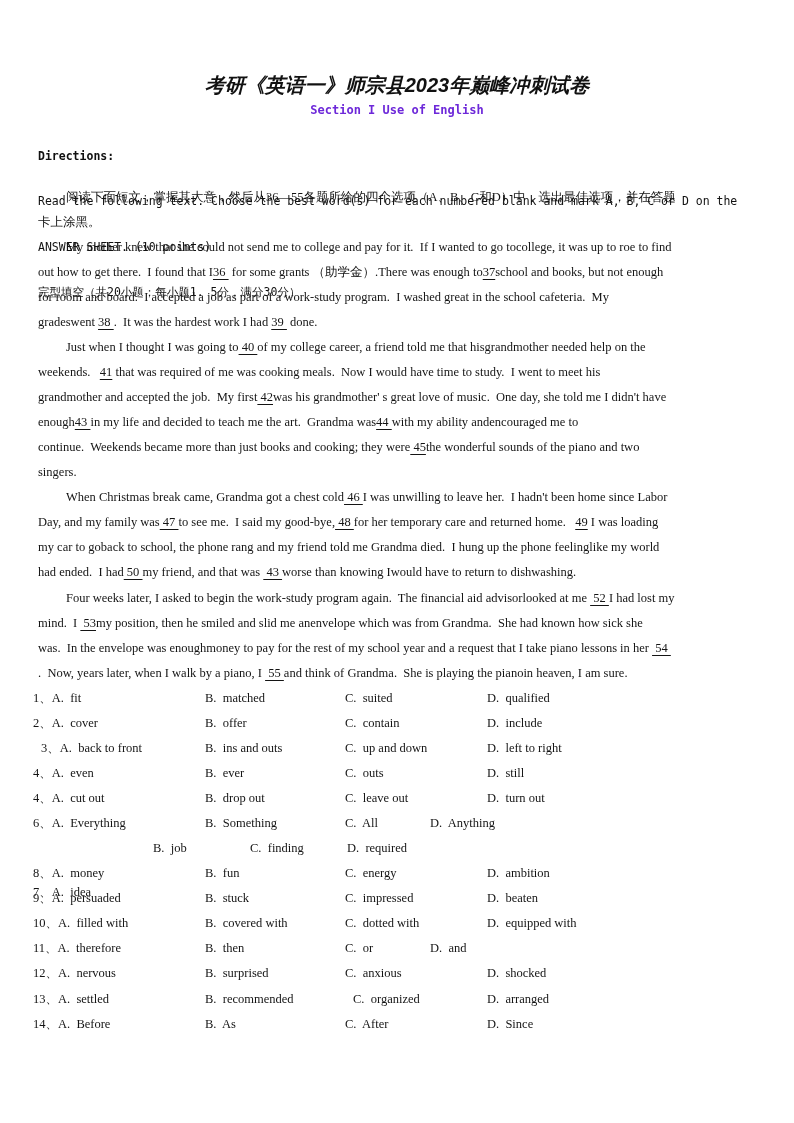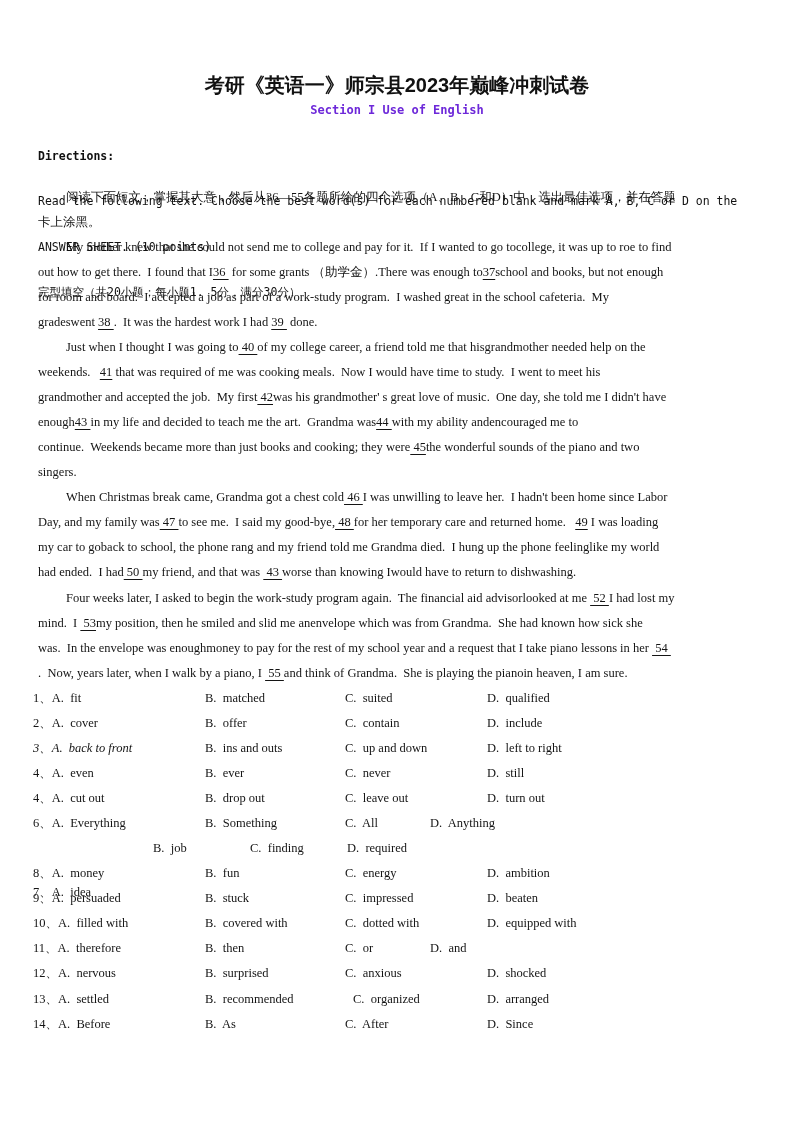--- a/index.html
+++ b/index.html
@@ -21,20 +21,21 @@
     top: 72px;
     left: 0;
     right: 0;
     margin: 0;
     text-align: center;
     font-family: "Liberation Sans", sans-serif;
     font-weight: bold;
     font-size: 20px;
     line-height: 26px;
     color: #111;
+    font-style: italic;
   }
   .section-heading {
     position: absolute;
     top: 102px;
     left: 0;
     right: 0;
     text-align: center;
     font-family: "DejaVu Sans Mono", monospace;
     font-weight: bold;
     font-size: 12px;
@@ -124,29 +125,29 @@
         <span class="opt-cell" style="left: 312px;">C.  suited</span>
         <span class="opt-cell" style="left: 454px;">D.  qualified</span>
       </div>
       <div class="opt-row">
         <span class="opt-cell" style="left: 0px;">2、A.  cover</span>
         <span class="opt-cell" style="left: 172px;">B.  offer</span>
         <span class="opt-cell" style="left: 312px;">C.  contain</span>
         <span class="opt-cell" style="left: 454px;">D.  include</span>
       </div>
       <div class="opt-row">
-        <span class="opt-cell" style="left: 0px; font-style: italic;">3、A.  back to front</span>
+        <span class="opt-cell" style="left: 8px;">3、A.  back to front</span>
         <span class="opt-cell" style="left: 172px;">B.  ins and outs</span>
         <span class="opt-cell" style="left: 312px;">C.  up and down</span>
         <span class="opt-cell" style="left: 454px;">D.  left to right</span>
       </div>
       <div class="opt-row">
         <span class="opt-cell" style="left: 0px;">4、A.  even</span>
         <span class="opt-cell" style="left: 172px;">B.  ever</span>
-        <span class="opt-cell" style="left: 312px;">C.  never</span>
+        <span class="opt-cell" style="left: 312px;">C.  outs</span>
         <span class="opt-cell" style="left: 454px;">D.  still</span>
       </div>
       <div class="opt-row">
         <span class="opt-cell" style="left: 0px;">4、A.  cut out</span>
         <span class="opt-cell" style="left: 172px;">B.  drop out</span>
         <span class="opt-cell" style="left: 312px;">C.  leave out</span>
         <span class="opt-cell" style="left: 454px;">D.  turn out</span>
       </div>
       <div class="opt-row">
         <span class="opt-cell" style="left: 0px;">6、A.  Everything</span>

